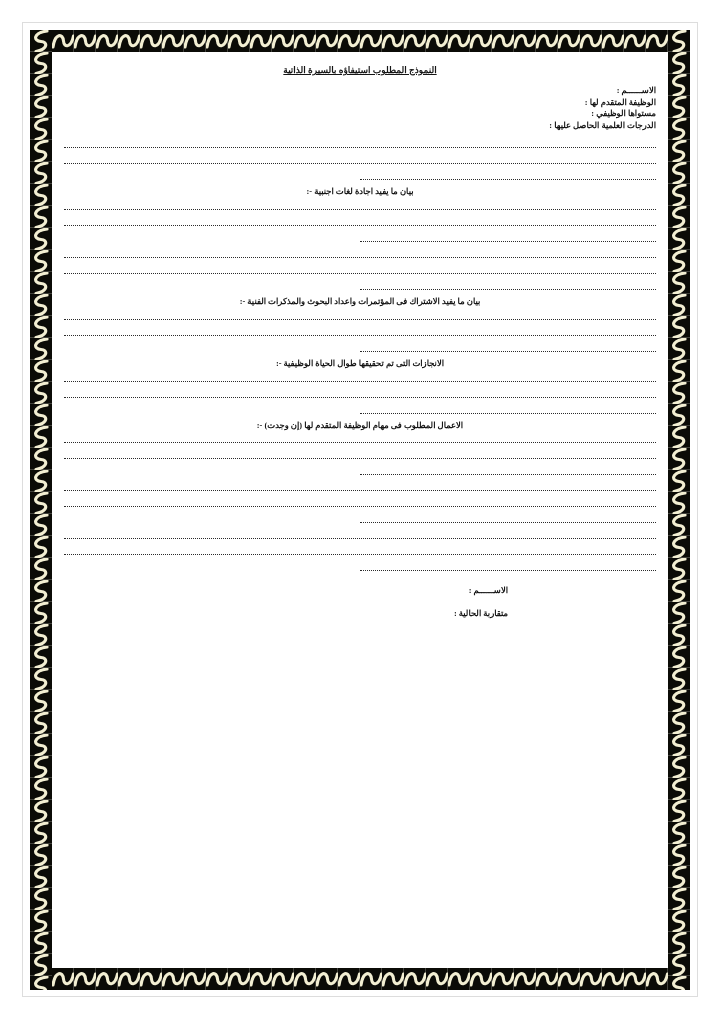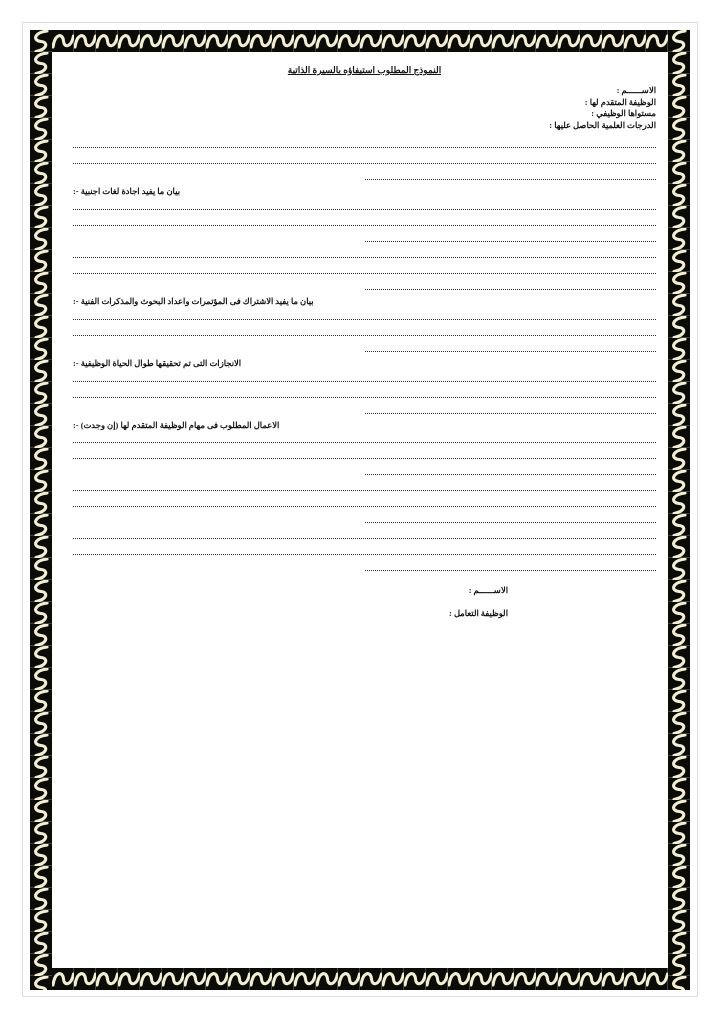--- a/index.html
+++ b/index.html
@@ -73,21 +73,21 @@
   }
 
   
   .content {
     position: absolute;
     left: 52px;
     top: 52px;
     width: 616px;
     height: 916px;
     box-sizing: border-box;
-    padding: 10px 12px 0 21px;
+    padding: 10px 12px 0 12px;
     font-size: 8.4px;
     color: #151515;
     line-height: 1.05;
   }
 
   .doc-title {
     text-align: center;
     font-size: 9px;
     font-weight: 700;
     text-decoration: underline;
@@ -101,21 +101,21 @@
     margin: 0 0 6px 0;
   }
   .header-fields .fld {
     font-size: 8.4px;
     font-weight: 700;
     padding: 0 0 2.6px 0;
     white-space: nowrap;
   }
 
   .section-heading {
-    text-align: left;
+    text-align: center;
     font-size: 8.4px;
     font-weight: 700;
     white-space: nowrap;
     margin: 8px 0 4px 0;
   }
 
   
   .rules { margin: 0; }
   .rule {
     height: 8px;
@@ -253,17 +253,17 @@
     </div>
 
     <div class="rules group">
       <div class="rule full"></div>
       <div class="rule full"></div>
       <div class="rule short"></div>
     </div>
 
     <div class="footer-fields">
       <div class="fld">الاســــــم  :</div>
-      <div class="fld">الوظيفة التعامل  :</div>
+      <div class="fld">متقاربة الحالية  :</div>
     </div>
 
   </div>
 </div>
 
 </body></html>

